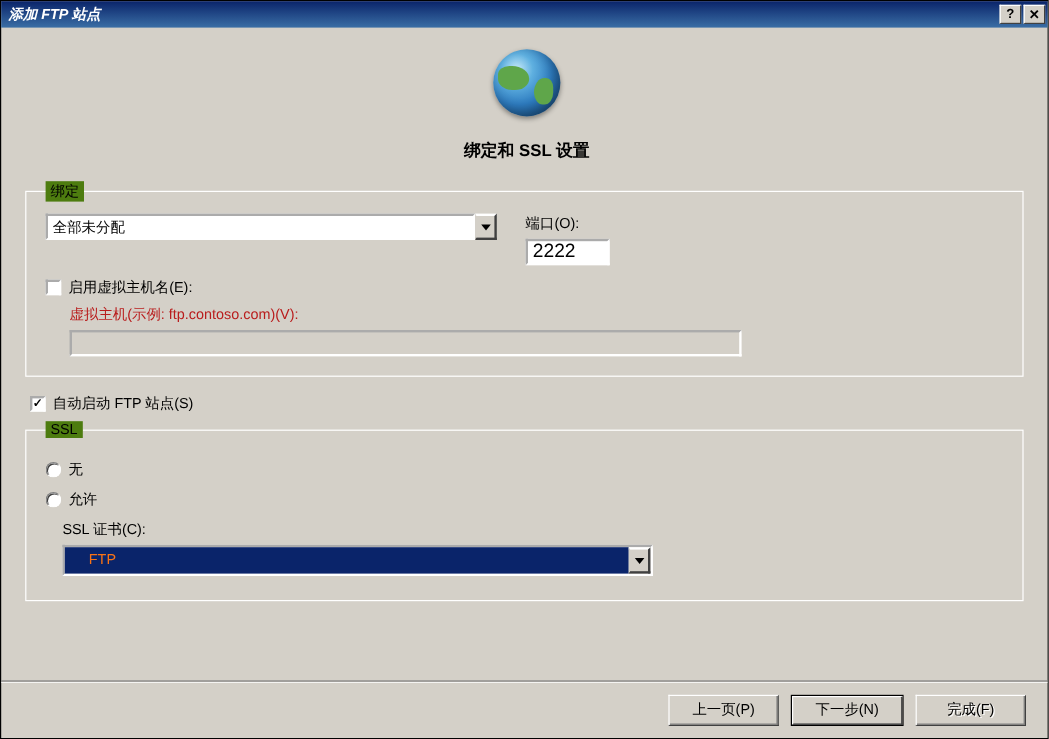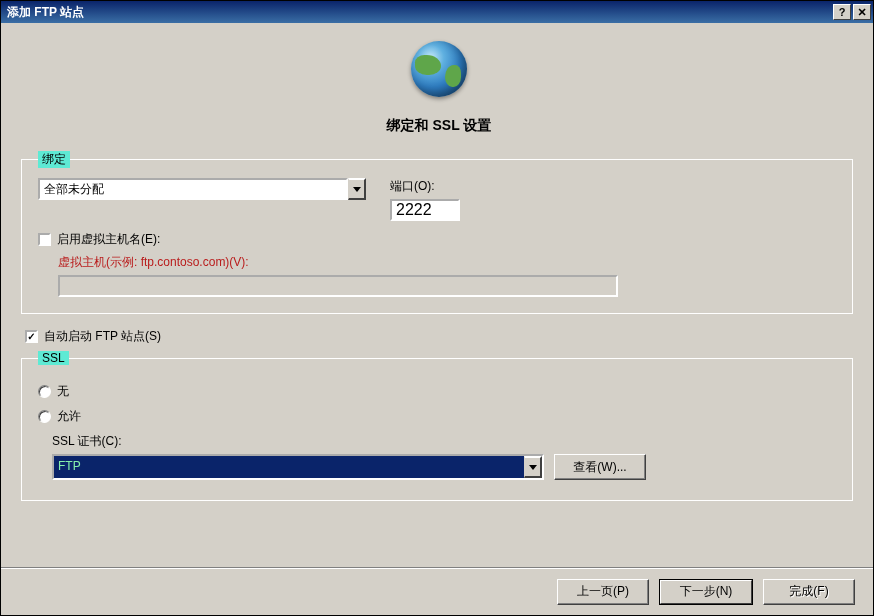--- a/index.html
+++ b/index.html
@@ -19,21 +19,21 @@
 .titlebar {
   height: 22px;
   background: linear-gradient(#0a246a, #3a6ea5);
   color: #fff;
   display: flex;
   align-items: center;
   padding: 0 2px 0 6px;
   font-weight: bold;
   font-size: 12px;
 }
-.titlebar-text { flex: 1; }
+.titlebar-text { flex: 1; font-style: italic; }
 .titlebar-buttons { display: flex; gap: 2px; }
 .titlebar-btn {
   width: 18px;
   height: 16px;
   background: #d4d0c8;
   border-top: 1px solid #fff;
   border-left: 1px solid #fff;
   border-right: 1px solid #404040;
   border-bottom: 1px solid #404040;
   display: flex;
@@ -77,40 +77,40 @@
   width: 16px; height: 22px;
   background: #5fa64a;
   top: 24px; right: 6px;
   border-radius: 60% 40% 50% 50%;
 }
 .header-title {
   font-size: 14px;
   font-weight: bold;
 }
 legend {
-  background: #5eead4;
+  background: #4d7c0f;
   padding: 0 4px;
   position: relative;
   z-index: 1;
 }
 fieldset {
   border: 1px groove #fff;
   padding: 10px 16px 16px 16px;
   margin: 0 0 14px 0;
 }
 .row {
   display: flex;
   gap: 24px;
   margin-bottom: 10px;
 }
 .field { display: flex; flex-direction: column; gap: 2px; }
 .label { margin-bottom: 2px; }
 .combo {
   display: flex;
-  width: 328px;
+  width: 376px;
 }
 .combo-input {
   flex: 1;
   height: 22px;
   border: 2px inset #fff;
   background: #fff;
   padding: 0 4px;
   font-family: inherit;
   font-size: 12px;
 }
@@ -199,22 +199,22 @@
 }
 .ssl-combo {
   display: flex;
   width: 492px;
   border: 2px inset #fff;
   background: #fff;
 }
 .ssl-combo-sel {
   flex: 1;
   background: #0a246a;
-  color: #86efac;
-  padding: 3px 4px;
+  color: #f97316;
+  padding: 3px 20px;
   margin: 0;
 }
 .ssl-cert-row { display: flex; align-items: center; gap: 10px; margin-top: 4px; }
 .button {
   min-width: 92px;
   height: 26px;
   background: #d4d0c8;
   border-top: 1px solid #fff;
   border-left: 1px solid #fff;
   border-right: 1px solid #404040;
@@ -320,21 +320,20 @@
 
       <div style="margin-left:14px; margin-top:6px;">
         <span>SSL 证书(C):</span>
         <div class="ssl-cert-row">
           <div class="ssl-combo">
             <div class="ssl-combo-sel">FTP</div>
             <div class="combo-btn">
               <div class="arrow-down"></div>
             </div>
           </div>
-          <button class="button">查看(W)...</button>
         </div>
       </div>
     </fieldset>
 
   </div>
 
   <div class="footer">
     <button class="button">上一页(P)</button>
     <div class="button button-default" style="padding:0; min-width:94px;">
       <div class="button-default-inner">下一步(N)</div>

